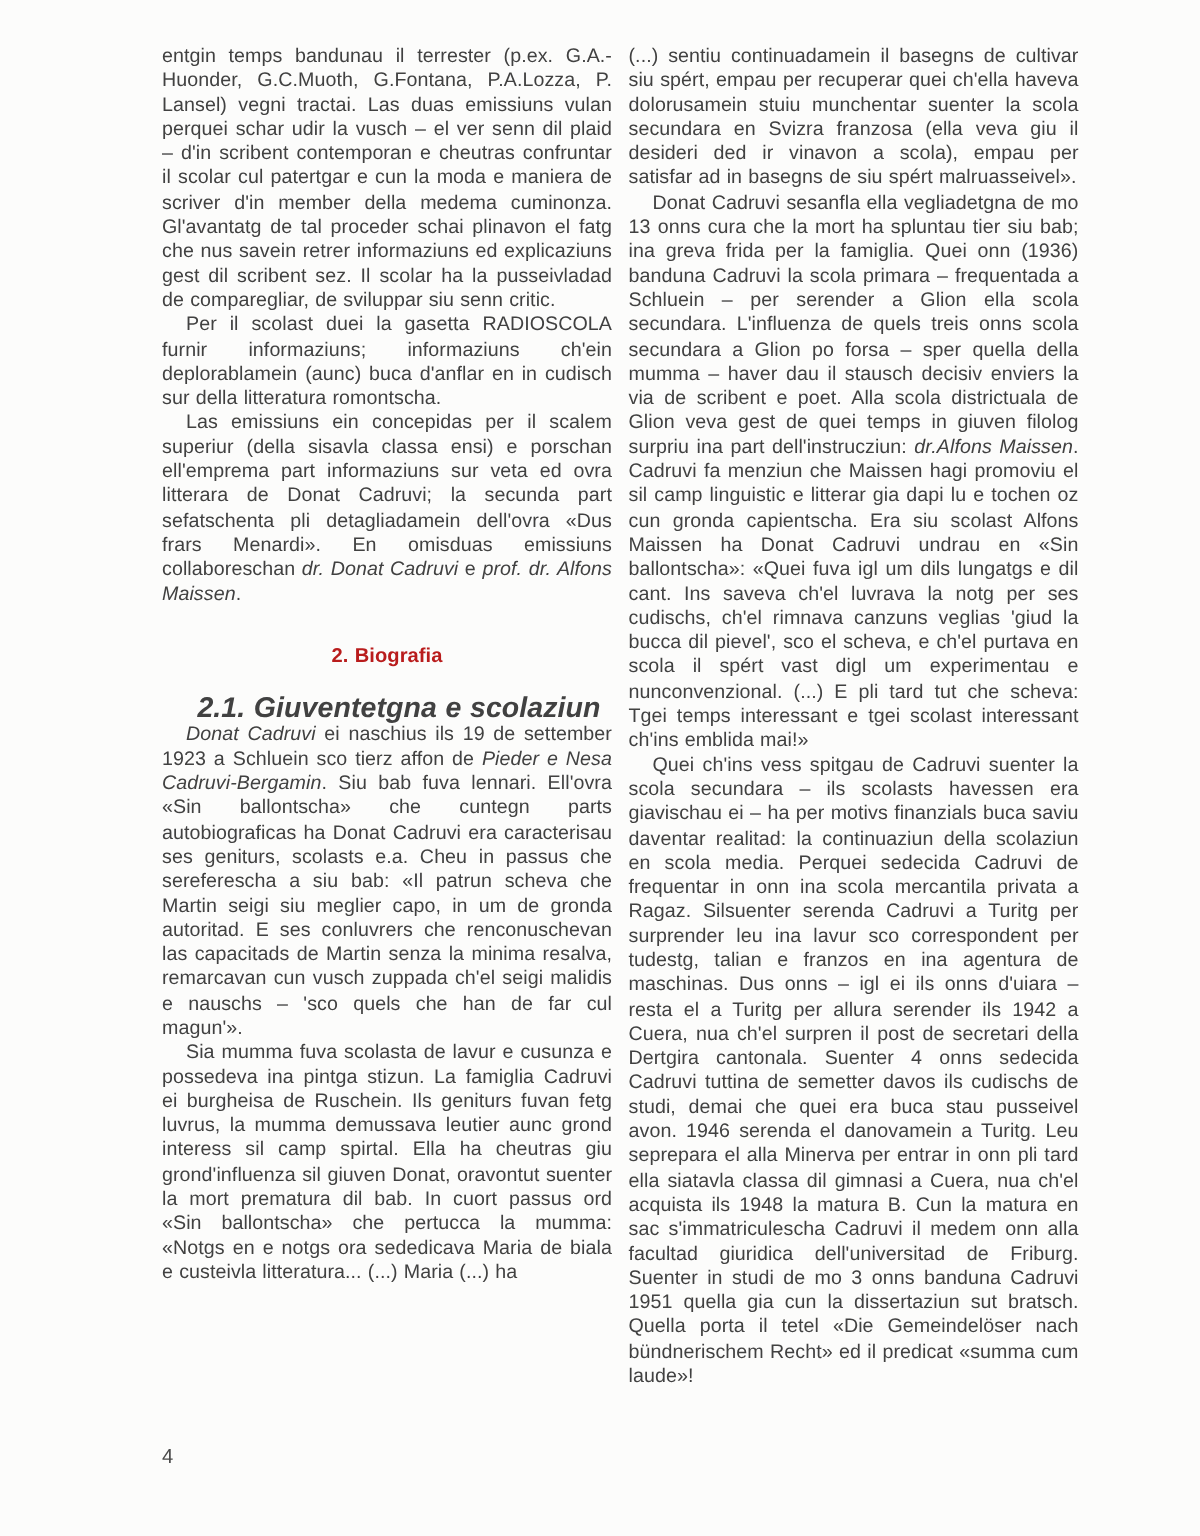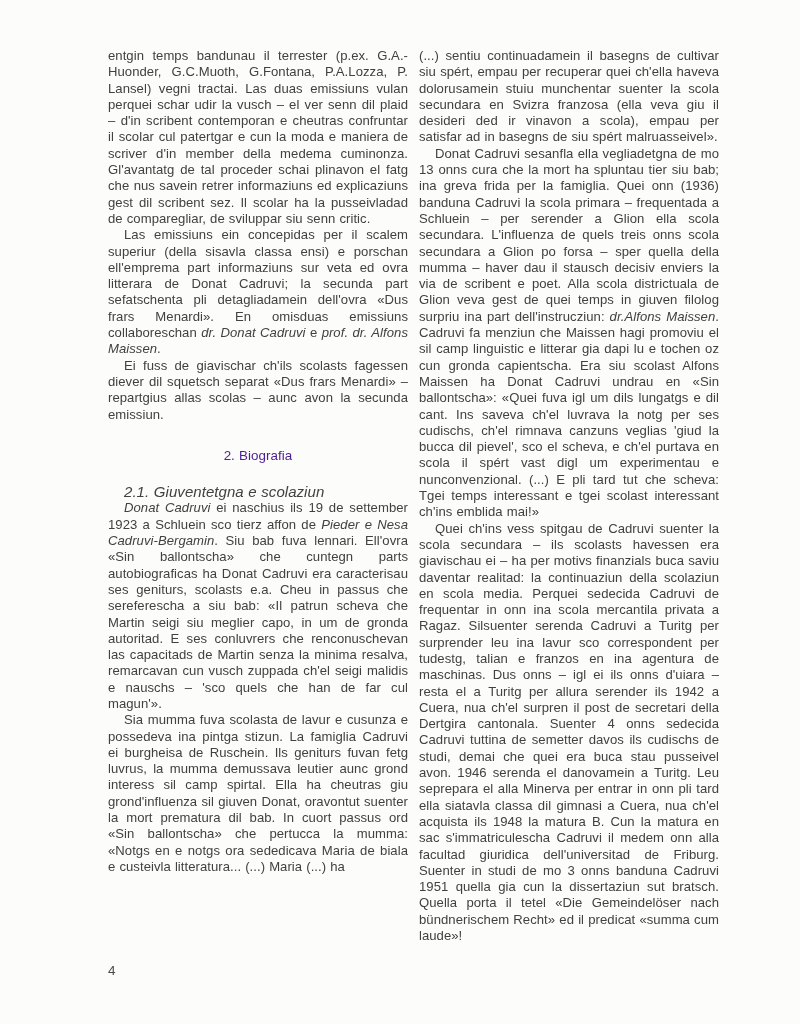--- a/index.html
+++ b/index.html
@@ -11,21 +11,21 @@
     overflow: hidden;
   }
   .page {
     position: relative;
     width: 776px;
     height: 1024px;
     background: #fcfcfb;
     font-family: "Liberation Sans", sans-serif;
     color: #414141;
     box-sizing: border-box;
-    padding: 48px 0 0 108px;
+    padding: 29px 0 0 108px;
   }
   .columns {
     display: flex;
     gap: 11px;
   }
   .col {
     width: 300px;
     font-size: 13.1px;
     line-height: 16.3px;
     text-align: justify;
@@ -33,34 +33,34 @@
     word-spacing: 0.4px;
   }
   .para {
     margin: 0;
   }
   .indent {
     text-indent: 16px;
   }
   .heading {
     font-size: 13.4px;
-    font-weight: normal;
-    color: #4c1d95;
+    font-weight: bold;
+    color: #b91c1c;
     text-align: center;
     margin: 25px 0 0 0;
     line-height: 16.3px;
   }
   .subheading {
-    font-size: 15px;
-    font-weight: normal;
+    font-size: 19px;
+    font-weight: bold;
     font-style: italic;
     margin: 20px 0 0 0;
     text-indent: 16px;
     line-height: 16.3px;
-    text-align: left;
+    text-align: center;
   }
   .after-sub {
   }
   em {
     font-style: italic;
   }
   .page-number {
     position: absolute;
     left: 108px;
     top: 963px;
@@ -69,22 +69,22 @@
   }
 </style>
 </head>
 <body>
 
 <div class="page">
   <div class="columns">
 
     <div class="col">
       <p class="para">entgin temps bandunau il terrester (p.ex. G.A.-Huonder, G.C.Muoth, G.Fontana, P.A.Lozza, P. Lansel) vegni tractai. Las duas emissiuns vulan perquei schar udir la vusch – el ver senn dil plaid – d'in scribent contemporan e cheutras confruntar il scolar cul patertgar e cun la moda e maniera de scriver d'in member della medema cuminonza. Gl'avantatg de tal proceder schai plinavon el fatg che nus savein retrer informaziuns ed explicaziuns gest dil scribent sez. Il scolar ha la pusseivladad de comparegliar, de sviluppar siu senn critic.</p>
+      <p class="para indent">Per il scolast duei la gasetta RADIOSCOLA furnir informaziuns; informaziuns ch'ein deplorablamein (aunc) buca d'anflar en in cudisch sur della litteratura romontscha.</p>
       <p class="para indent"><span>Las emissiuns ein concepidas per il scalem superiur (della sisavla classa ensi) e porschan ell'emprema part informaziuns sur veta ed ovra litterara de Donat Cadruvi; la secunda part sefatschenta pli detagliadamein dell'ovra «Dus frars Menardi». En omisduas emissiuns collaboreschan </span><em>dr. Donat Cadruvi</em><span> e </span><em>prof. dr. Alfons Maissen</em><span>.</span></p>
-      <p class="para indent">Ei fuss de giavischar ch'ils scolasts fagessen diever dil squetsch separat «Dus frars Menardi» – repartgius allas scolas – aunc avon la secunda emissiun.</p>
 
       <h2 class="heading">2. Biografia</h2>
       <h3 class="subheading">2.1. Giuventetgna e scolaziun</h3>
 
       <p class="para indent after-sub"><em>Donat Cadruvi</em><span> ei naschius ils 19 de settember 1923 a Schluein sco tierz affon de </span><em>Pieder e Nesa Cadruvi-Bergamin</em><span>. Siu bab fuva lennari. Ell'ovra «Sin ballontscha» che cuntegn parts autobiograficas ha Donat Cadruvi era caracterisau ses geniturs, scolasts e.a. Cheu in passus che sereferescha a siu bab: «Il patrun scheva che Martin seigi siu meglier capo, in um de gronda autoritad. E ses conluvrers che renconuschevan las capacitads de Martin senza la minima resalva, remarcavan cun vusch zuppada ch'el seigi malidis e nauschs – 'sco quels che han de far cul magun'».</span></p>
       <p class="para indent">Sia mumma fuva scolasta de lavur e cusunza e possedeva ina pintga stizun. La famiglia Cadruvi ei burgheisa de Ruschein. Ils geniturs fuvan fetg luvrus, la mumma demussava leutier aunc grond interess sil camp spirtal. Ella ha cheutras giu grond'influenza sil giuven Donat, oravontut suenter la mort prematura dil bab. In cuort passus ord «Sin ballontscha» che pertucca la mumma: «Notgs en e notgs ora sededicava Maria de biala e custeivla litteratura... (...) Maria (...) ha</p>
     </div>
 
     <div class="col">
       <p class="para">(...) sentiu continuadamein il basegns de cultivar siu spért, empau per recuperar quei ch'ella haveva dolorusamein stuiu munchentar suenter la scola secundara en Svizra franzosa (ella veva giu il desideri ded ir vinavon a scola), empau per satisfar ad in basegns de siu spért malruasseivel».</p>

